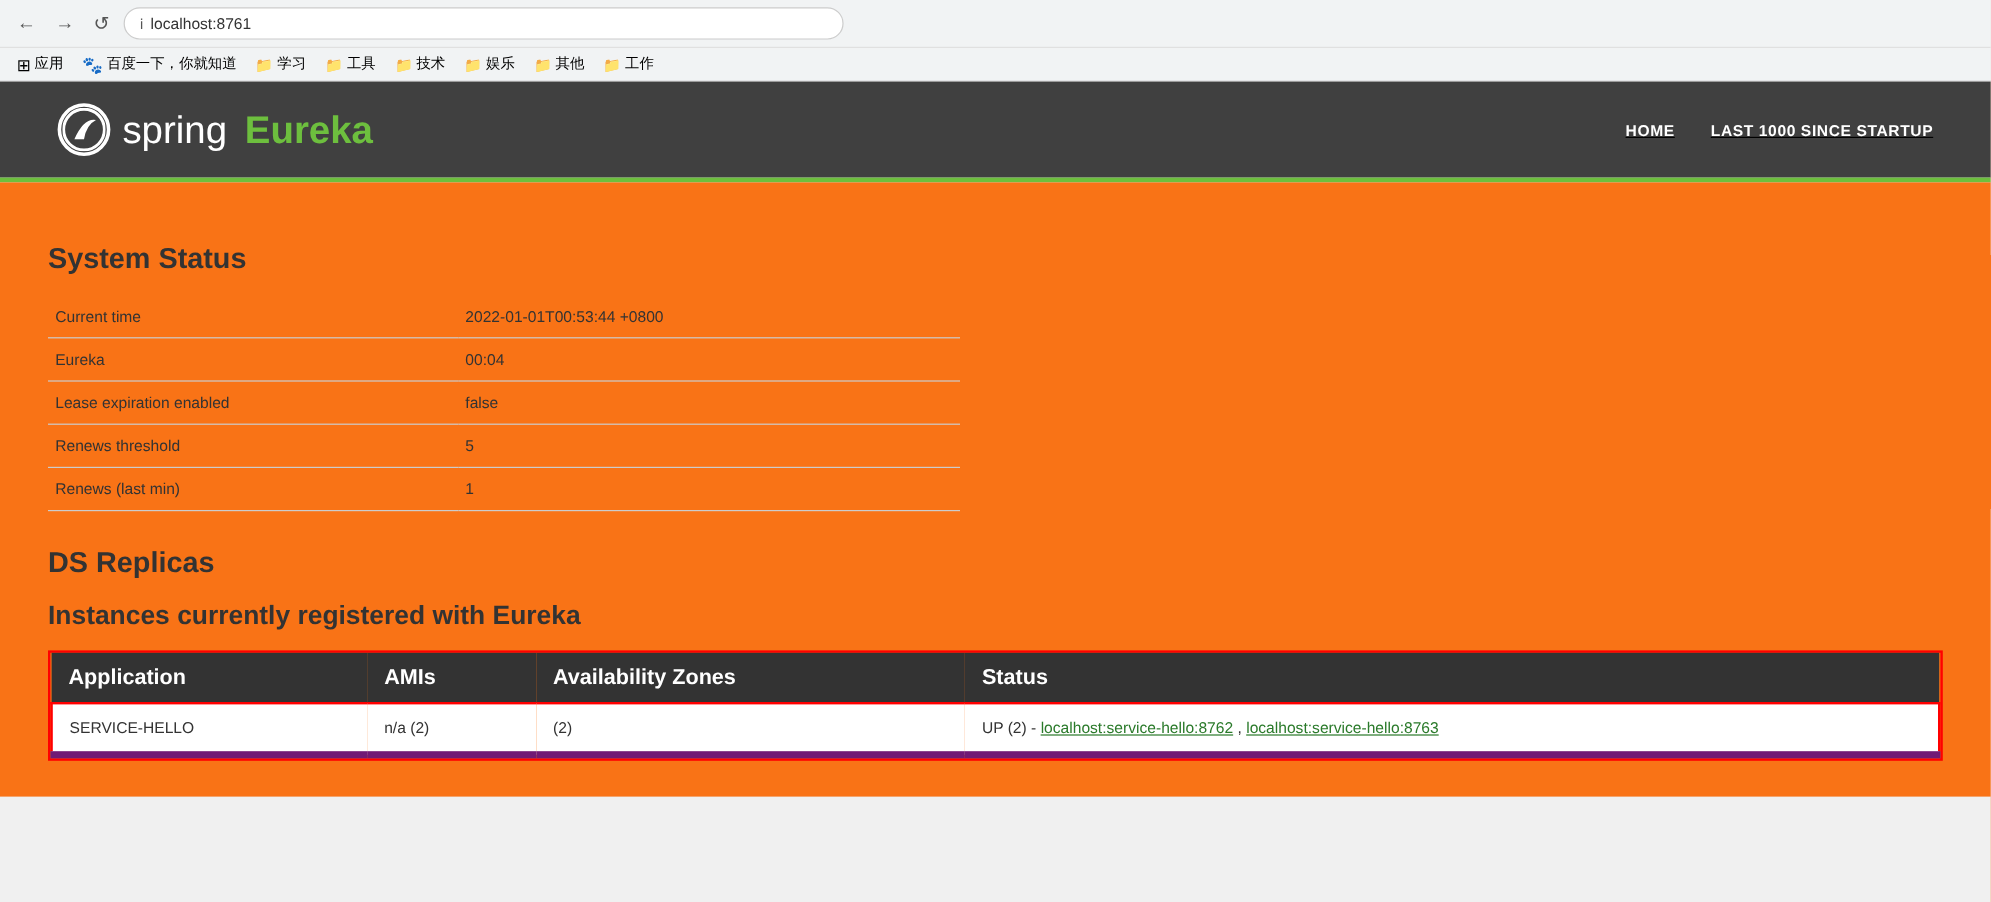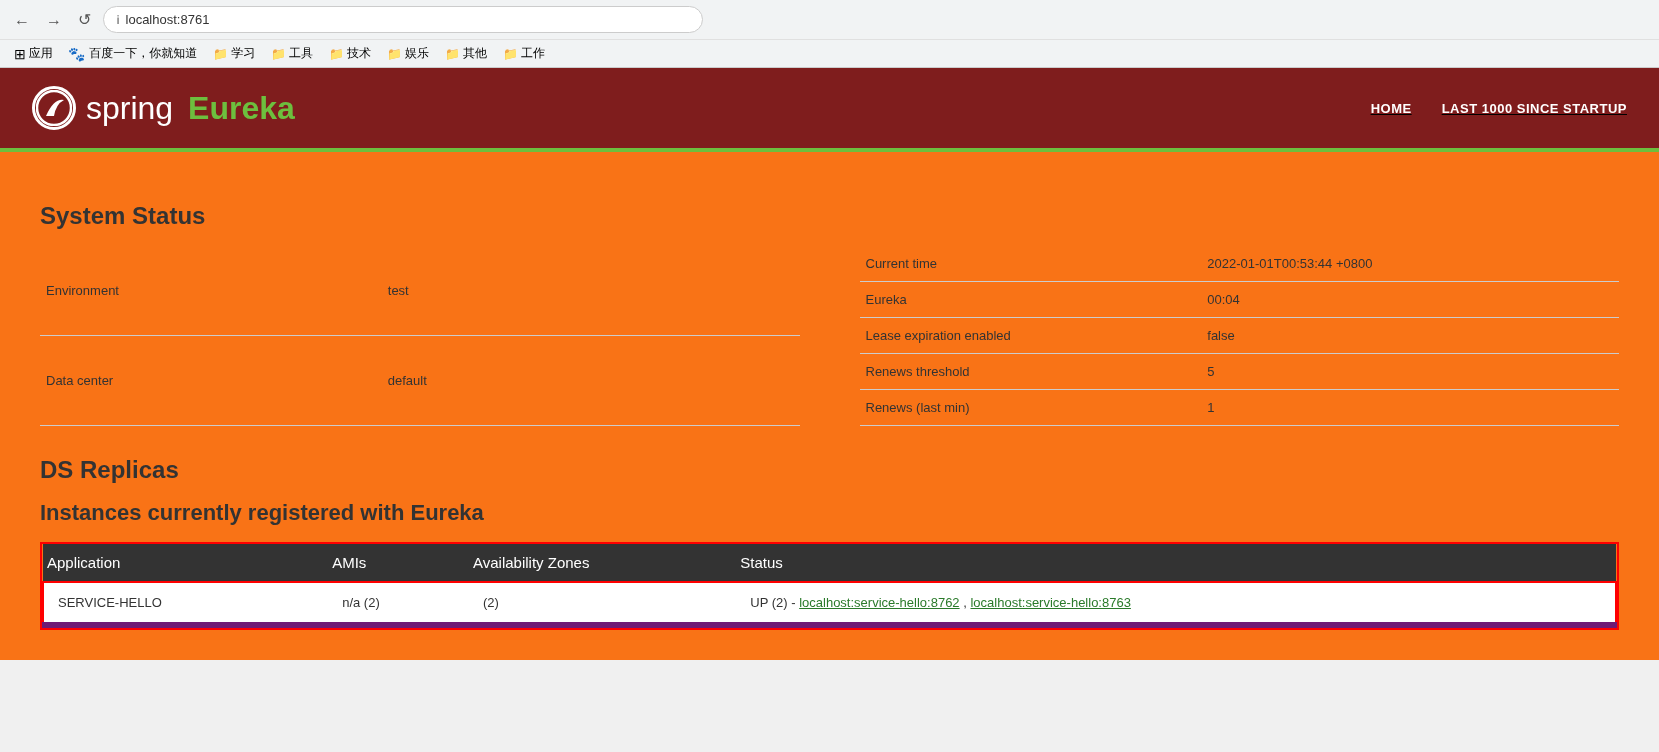--- a/index.html
+++ b/index.html
@@ -9,21 +9,21 @@
     .browser-chrome { background: #f1f3f4; border-bottom: 1px solid #ccc; }
     .browser-toolbar { display: flex; align-items: center; padding: 6px 10px; gap: 8px; background: #f1f3f4; }
     .nav-btn { background: none; border: none; cursor: pointer; color: #555; font-size: 16px; padding: 2px 4px; border-radius: 3px; }
     .address-bar { flex: 1; display: flex; align-items: center; background: white; border: 1px solid #ccc; border-radius: 20px; padding: 4px 12px; gap: 6px; max-width: 600px; }
     .address-bar-url { font-size: 13px; color: #333; }
     .lock-icon { color: #555; font-size: 12px; }
     .bookmarks-bar { display: flex; align-items: center; padding: 3px 10px; gap: 8px; background: #f1f3f4; border-top: 1px solid #e0e0e0; font-size: 12px; }
     .bookmark-item { display: flex; align-items: center; gap: 3px; cursor: pointer; padding: 2px 4px; border-radius: 3px; white-space: nowrap; }
 
     
-    .eureka-header { background: #7f1d1d; padding: 18px 32px; display: flex; align-items: center; justify-content: space-between; text-align: right; }
+    .eureka-header { background: #404040; padding: 18px 48px; display: flex; align-items: center; justify-content: space-between; text-align: right; }
     .eureka-logo { display: flex; align-items: center; gap: 10px; }
     .logo-icon { width: 44px; height: 44px; border-radius: 50%; border: 3px solid white; display: flex; align-items: center; justify-content: center; color: white; font-size: 18px; font-weight: bold; background: transparent; }
     .logo-text { font-size: 32px; font-weight: normal; color: white; }
     .logo-text span { color: #6dbf3e; font-weight: bold; }
     .header-nav { display: flex; gap: 30px; text-decoration: underline; }
     .header-nav a { color: white; text-decoration: none; font-size: 13px; font-weight: bold; letter-spacing: 0.5px; }
 
     
     .green-line { height: 4px; background: #6dbf3e; }
 
@@ -45,21 +45,21 @@
     
     .ds-replicas { margin-bottom: 10px; }
 
     
     .instances-heading { font-size: 22px; font-weight: bold; color: #333; margin-bottom: 16px; }
 
     
     .instances-table-wrap { border: 2px solid red; }
     .instances-table { width: 100%; border-collapse: collapse; }
     .instances-table thead tr { background: #333; color: white; }
-    .instances-table thead th { padding: 10px 4px; text-align: left; font-size: 15px; font-weight: normal; }
+    .instances-table thead th { padding: 10px 14px; text-align: left; font-size: 18px; font-weight: bold; }
     .instances-table tbody tr { background: white; border: 2px solid red; }
     .instances-table tbody td { padding: 12px 14px; font-size: 13px; color: #333; border-bottom: 6px solid #701a75; }
     .link-green { color: #2a7a2a; text-decoration: underline; cursor: pointer; }
     .status-up { color: #333; text-align: right; }
   </style>
 </head>
 <body>
 
 <div class="browser-chrome">
   <div class="browser-toolbar">
@@ -126,32 +126,20 @@
   </nav>
 </header>
 
 <div class="green-line"></div>
 
 <main class="content">
 
   <h2 class="section-heading">System Status</h2>
   <div class="status-grid">
 
-    <table class="status-table">
-      <tbody>
-        <tr>
-          <td>Environment</td>
-          <td>test</td>
-        </tr>
-        <tr>
-          <td>Data center</td>
-          <td>default</td>
-        </tr>
-      </tbody>
-    </table>
 
     <table class="status-table">
       <tbody>
         <tr>
           <td>Current time</td>
           <td>2022-01-01T00:53:44 +0800</td>
         </tr>
         <tr>
           <td>Eureka</td>
           <td>00:04</td>

